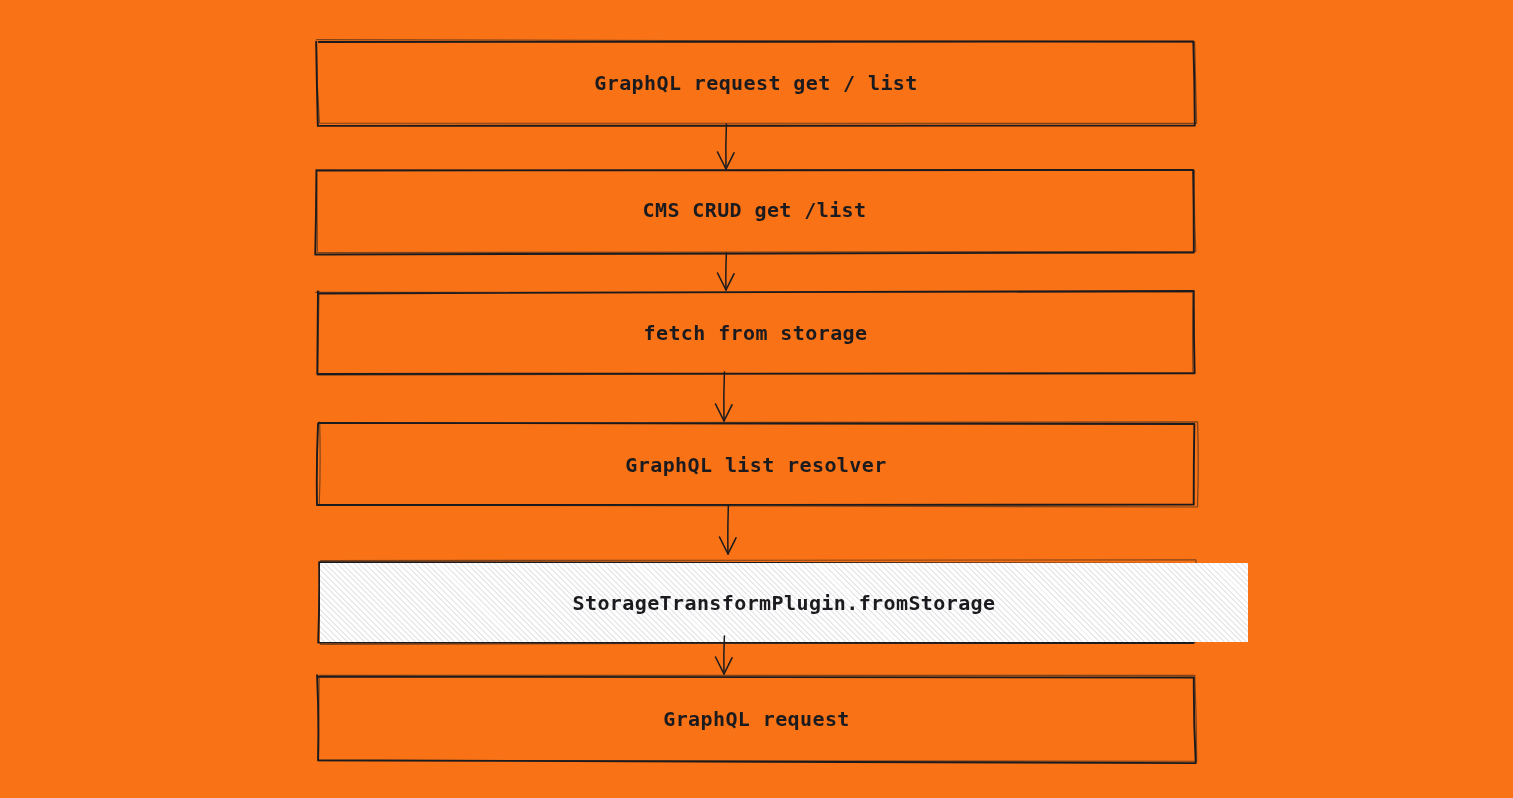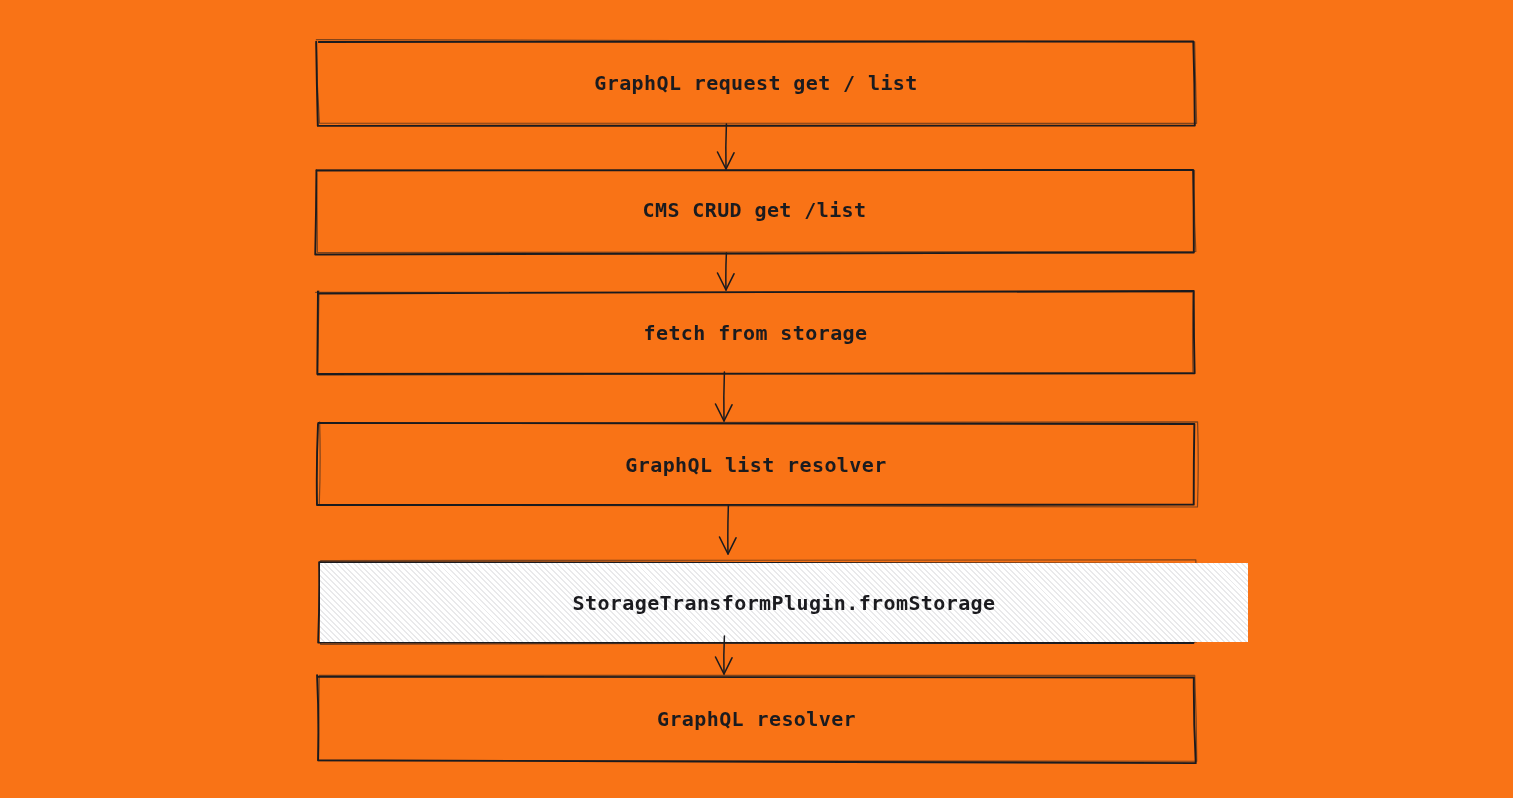--- a/index.html
+++ b/index.html
@@ -108,21 +108,21 @@
         <path d="M 2.62 -0.38 Q 439.58 -1.85 877.85 -1.14 Q 877.68 38.63 878.44 80.90 Q 439.07 82.94 2.71 83.45 Q 2.51 41.29 2.81 -0.10" fill="none" stroke="#1b1b1f" stroke-width="1.2" stroke-opacity="0.55" stroke-linecap="round" stroke-linejoin="round"></path>
       </svg>
     <span class="label" style="color: rgb(27, 27, 31);">StorageTransformPlugin.fromStorage</span>
   </div>
 
   <div class="node" id="node-5" style="left: 317px; top: 675px; width: 879px; height: 88px;">
     <svg class="frame" width="879" height="88" viewBox="0 0 879 88">
         <path d="M 1.67 1.68 Q 439.87 3.35 876.83 2.55 Q 876.50 44.53 878.74 88.10 Q 438.84 86.04 1.10 85.27 Q 2.10 43.77 0.07 0.12" fill="none" stroke="#1b1b1f" stroke-width="1.9" stroke-opacity="1" stroke-linecap="round" stroke-linejoin="round"></path>
         <path d="M 2.28 0.45 Q 438.72 -0.90 877.75 0.42 Q 879.61 44.15 879.73 86.23 Q 440.89 85.84 0.80 85.53 Q 1.98 42.85 2.17 2.32" fill="none" stroke="#1b1b1f" stroke-width="1.2" stroke-opacity="0.55" stroke-linecap="round" stroke-linejoin="round"></path>
       </svg>
-    <span class="label" style="color: rgb(27, 27, 31);">GraphQL resolver</span>
+    <span class="label" style="color: rgb(27, 27, 31);">GraphQL request</span>
   </div>
 
 <svg class="connector" width="40" height="58" viewBox="0 0 40 58" style="left: 706px; top: 124px;">
       <path d="M 20.4 0 Q 19.5 22.50 20.00 45.00" fill="none" stroke="#1b1b1f" stroke-width="1.5" stroke-linecap="round"></path>
       <path d="M 11.5 28 L 20 45 L 28 28.8" fill="none" stroke="#1b1b1f" stroke-width="1.6" stroke-linecap="round" stroke-linejoin="round"></path>
     </svg>
     <svg class="connector" width="40" height="50" viewBox="0 0 40 50" style="left: 706px; top: 253px;">
       <path d="M 20.4 0 Q 19.5 18.50 20.00 37.00" fill="none" stroke="#1b1b1f" stroke-width="1.5" stroke-linecap="round"></path>
       <path d="M 11.5 20 L 20 37 L 28 20.8" fill="none" stroke="#1b1b1f" stroke-width="1.6" stroke-linecap="round" stroke-linejoin="round"></path>
     </svg>

